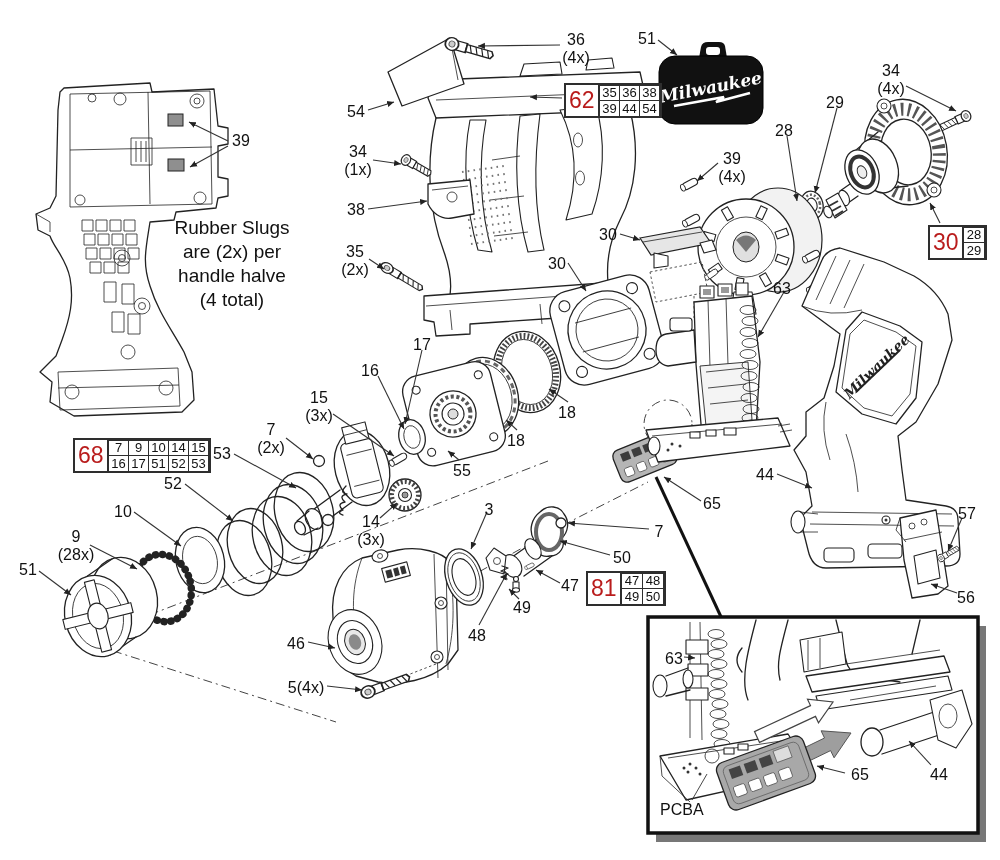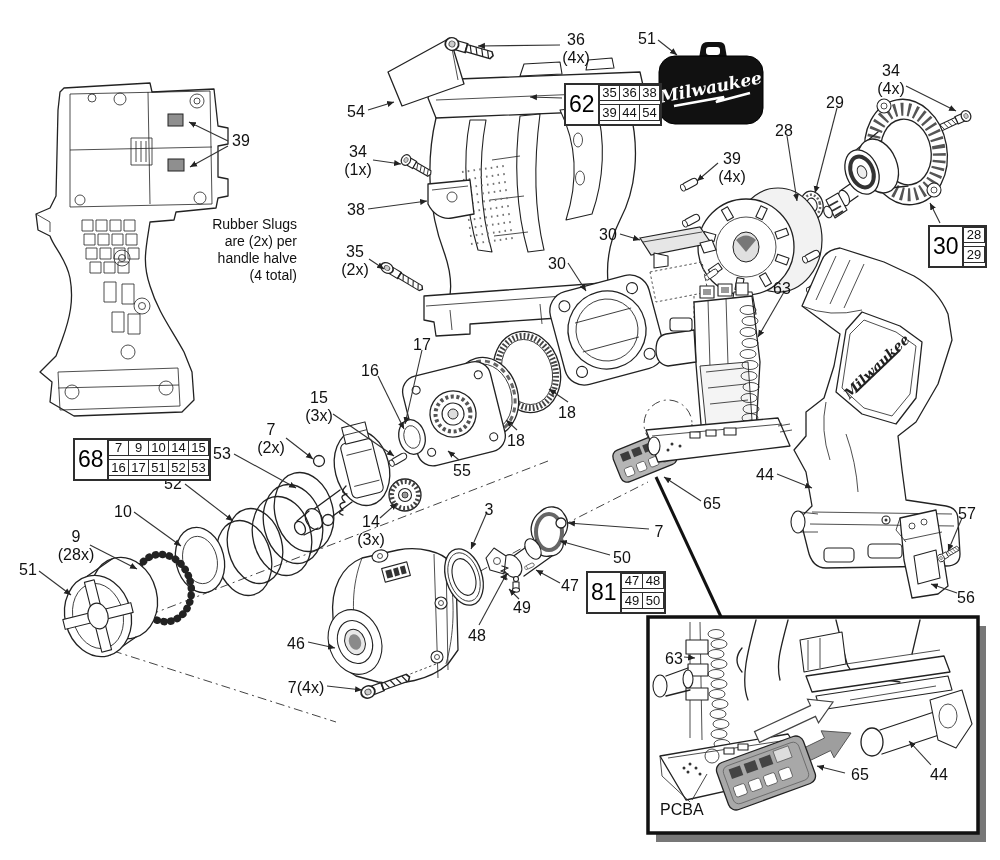--- a/index.html
+++ b/index.html
@@ -2,25 +2,25 @@
 <html><head>
 <meta charset="utf-8">
 <style>
   html,body{margin:0;padding:0;background:#fff;}
   #stage{position:relative;width:1000px;height:860px;background:#fff;overflow:hidden;
          font-family:"Liberation Sans",sans-serif;color:#111;}
   #art{position:absolute;left:0;top:0;z-index:1;}
   .co{position:absolute;transform:translateX(-50%);z-index:3;font-size:16px;line-height:18px;
       text-align:center;white-space:nowrap;color:#111;}
   .co span{display:block;}
-  .note{position:absolute;z-index:3;font-size:14px;line-height:17px;white-space:pre-line;text-align:right;}
+  .note{position:absolute;z-index:3;font-size:19px;line-height:24px;white-space:pre-line;text-align:center;}
   .pcba{position:absolute;z-index:3;font-size:16px;}
   .refbox{position:absolute;z-index:3;display:flex;align-items:stretch;background:#fff;
           border:2px solid #2e2e2e;}
-  .refnum{font-size:23px;line-height:1;display:flex;align-items:center;padding:8px 3px;color:#000000;}
+  .refnum{font-size:23px;line-height:1;display:flex;align-items:center;padding:0 3px;color:#b91c1c;}
   .refgrid{display:grid;border-left:2px solid #2e2e2e;}
   .refgrid span{display:flex;align-items:center;justify-content:center;font-size:13px;height:14.5px;
           border:1px solid #2e2e2e;margin:-0.5px;background:#fff;}
   .cols1{grid-template-columns:repeat(1,21px);}
   .cols2{grid-template-columns:repeat(2,21px);}
   .cols3{grid-template-columns:repeat(3,20px);}
   .cols5{grid-template-columns:repeat(5,20px);}
 </style>
 </head>
 <body>
@@ -649,21 +649,21 @@
 <div class="co" style="left:522px;top:599px">
       <span>49</span>
     </div>
 <div class="co" style="left:477px;top:627px">
       <span>48</span>
     </div>
 <div class="co" style="left:296px;top:635px">
       <span>46</span>
     </div>
 <div class="co" style="left:306px;top:679px">
-      <span>7(4x)</span>
+      <span>5(4x)</span>
     </div>
 <div class="co" style="left:765px;top:466px">
       <span>44</span>
     </div>
 <div class="co" style="left:967px;top:505px">
       <span>57</span>
     </div>
 <div class="co" style="left:966px;top:589px">
       <span>56</span>
     </div>

